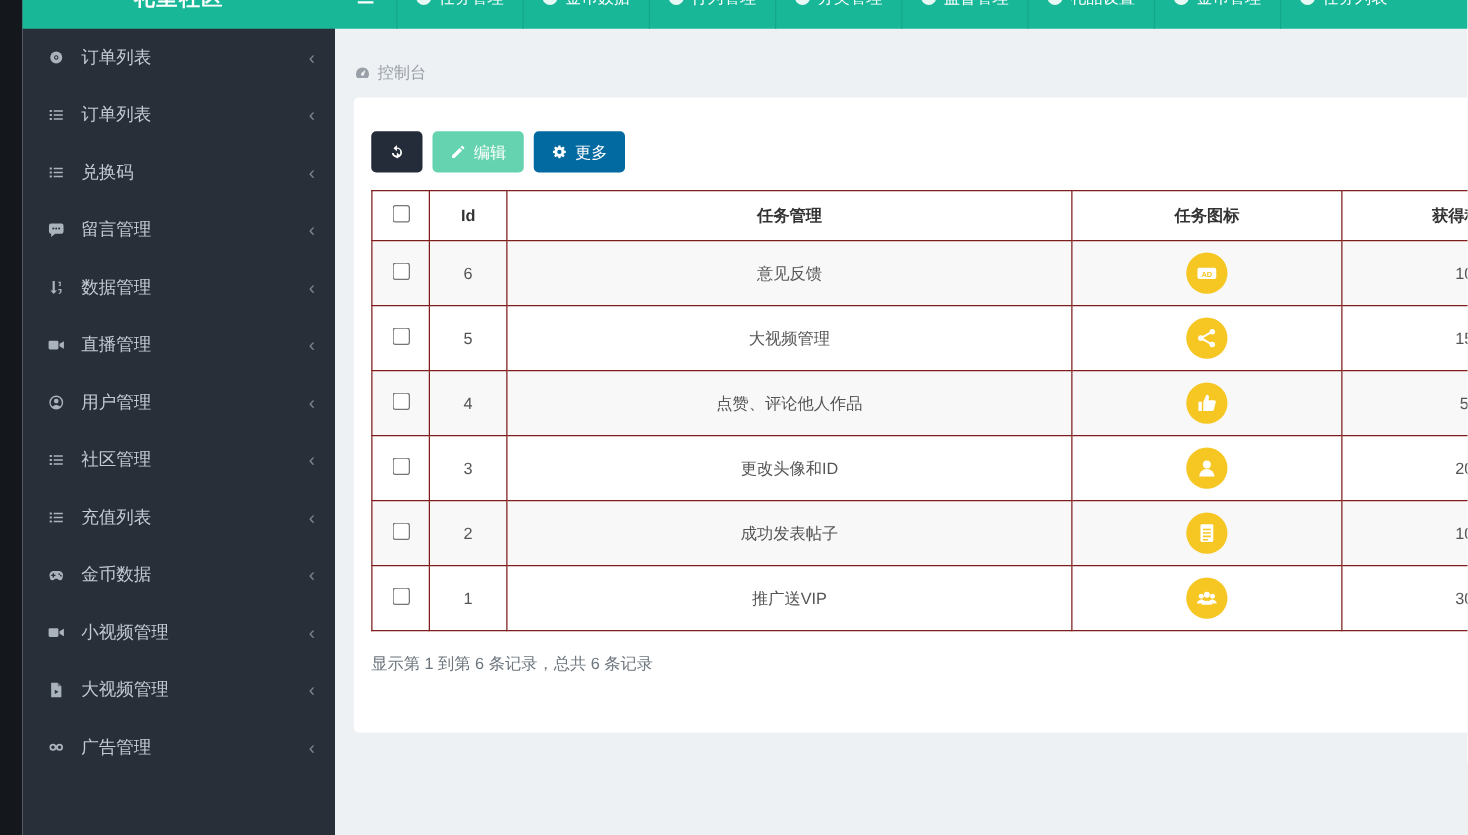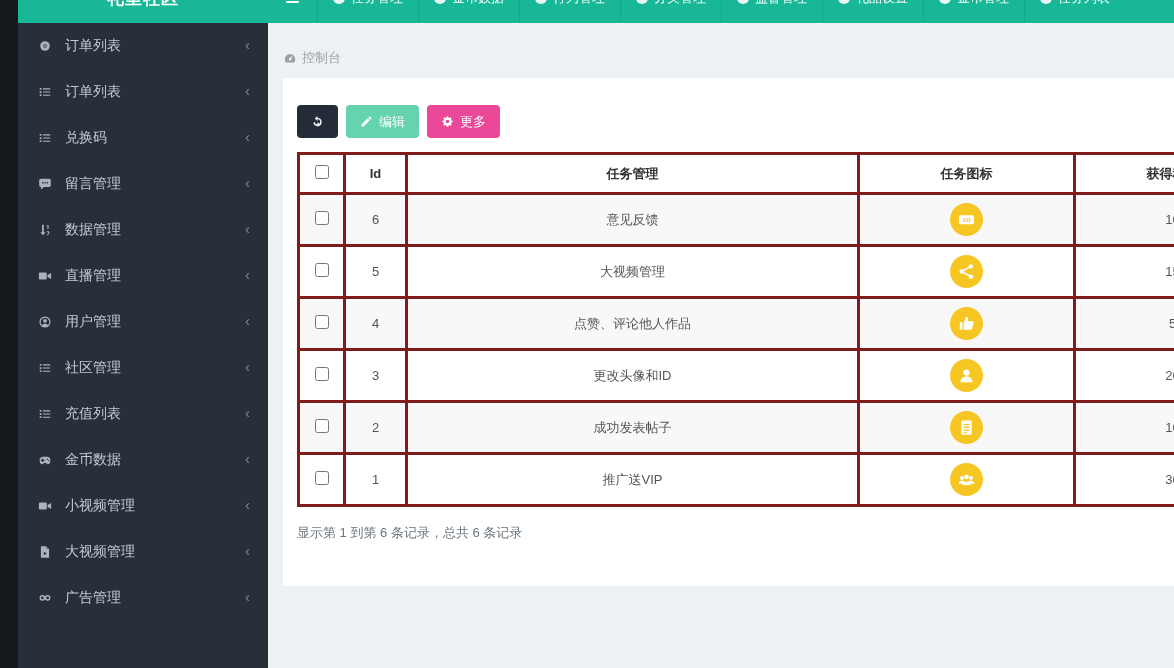--- a/index.html
+++ b/index.html
@@ -5,21 +5,21 @@
   * { box-sizing: border-box; margin: 0; padding: 0; }
   html,body { width:1174px; height:668px; overflow:hidden; }
   body {
     font-family: "Liberation Sans", "DejaVu Sans", sans-serif;
     background:#eef1f4; position:relative; color:#333;
   }
   
   .left-strip { position:absolute; left:0; top:0; width:18px; height:668px; background:#14171c; }
 
   
-  .sidebar { position:absolute; left:18px; top:0; width:250px; height:668px; background:#282f39; z-index:2;font-family:Liberation Mono, monospace; }
+  .sidebar { position:absolute; left:18px; top:0; width:250px; height:668px; background:#282f39; z-index:2; }
   .sidebar-logo {
     height:50px; margin-top:-27px; background:#18b798; color:#fff;
     display:flex; align-items:center; justify-content:center;
     font-size:17px; font-weight:bold; letter-spacing:1px;
   }
   .side-item {
     height:46px; display:flex; align-items:center; padding:0 16px 0 18px;
     color:#c3cad2; font-size:14px; cursor:pointer; white-space:nowrap;
   }
   .side-item .s-icon { width:18px; margin-right:11px; display:inline-flex; justify-content:center; color:#aab2bb; flex:none; }
@@ -52,24 +52,24 @@
   }
   .toolbar { margin-top:13px; display:flex; gap:8px; }
   .btn {
     height:33px; border:none; border-radius:4px; color:#fff; font-size:13px;
     display:inline-flex; align-items:center; gap:6px; padding:0 14px; cursor:pointer;
     font-family:inherit;
   }
   .btn svg { width:13px; height:13px; fill:#fff; }
   .btn-refresh { background:#232c38; width:41px; justify-content:center; padding:0; }
   .btn-edit { background:#65d3af; }
-  .btn-more { background:#ec4899; }
+  .btn-more { background:#0369a1; }
 
   table.grid { border-collapse:collapse; table-layout:fixed; width:972px; margin-top:14px; }
-  .grid th, .grid td { border:3px solid #7f1d1d; text-align:center; }
+  .grid th, .grid td { border:1px solid #7f1d1d; text-align:center; }
   .grid th { height:40px; font-size:13px; color:#333; font-weight:bold; background:#fff; }
   .grid td { height:52px; font-size:13px; color:#555; }
   .grid tbody tr:nth-child(odd) td { background:#f8f8f9; }
   .grid input[type=checkbox] { width:14px; height:14px; margin:0; cursor:pointer; }
 
   .task-badge {
     width:33px; height:33px; border-radius:50%; background:#f6c623;
     display:inline-flex; align-items:center; justify-content:center; vertical-align:middle;
   }
   .task-badge svg { width:19px; height:19px; }

